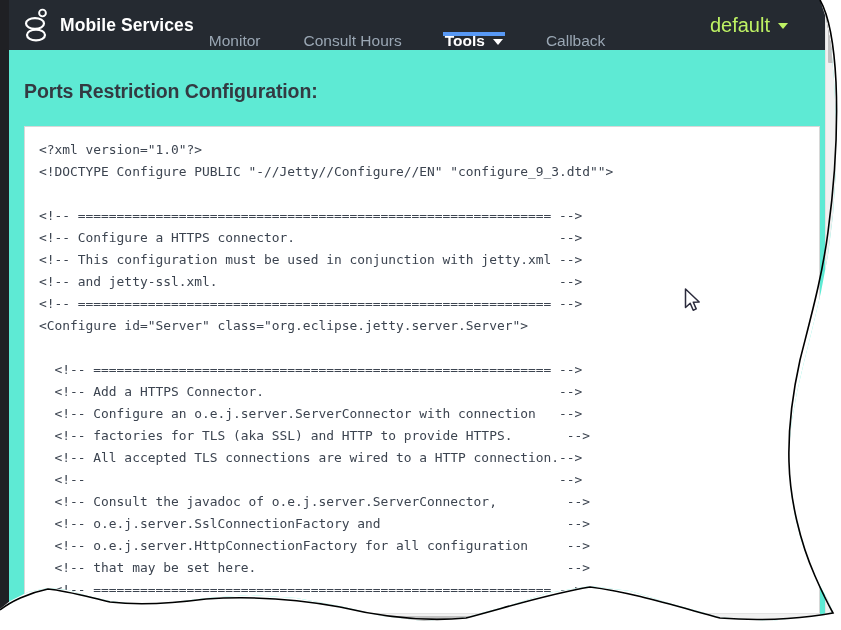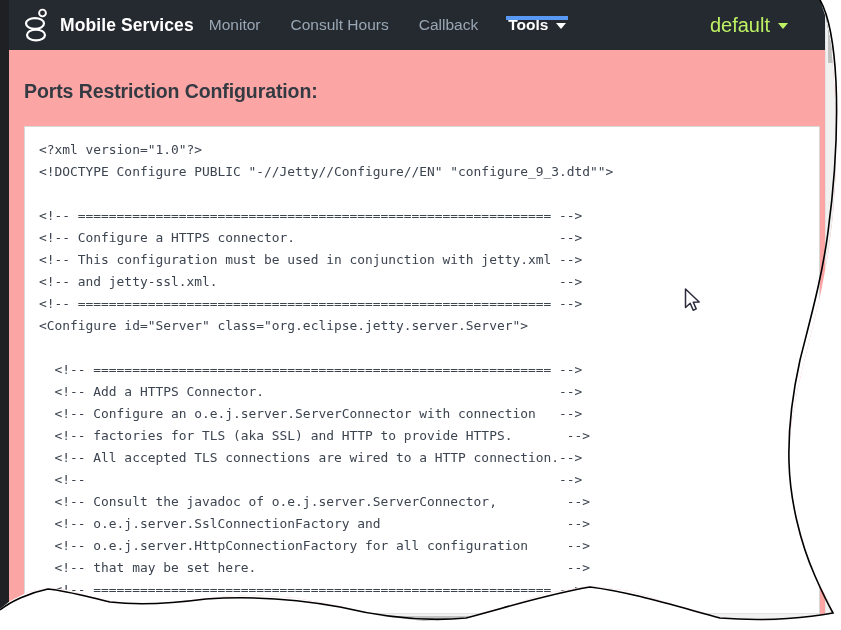--- a/index.html
+++ b/index.html
@@ -71,22 +71,23 @@
   .brand-name {
     color: #ffffff;
     font-size: 17.5px;
     font-weight: bold;
     letter-spacing: 0.1px;
     white-space: nowrap;
   }
 
   .nav-links {
     display: flex;
-    align-items: center;
+    align-items: flex-end;
     height: 50px;
+    gap: 13px;
   }
 
   .nav-item {
     position: relative;
     display: flex;
     align-items: center;
     padding: 0 15px;
     color: #9aa7b4;
     font-size: 15.5px;
     white-space: nowrap;
@@ -133,21 +134,21 @@
     padding: 0 6px;
   }
 
   
   .content {
     position: absolute;
     top: 50px;
     left: 0;
     right: 0;
     bottom: 0;
-    background: #fca5a5;
+    background: #5eead4;
   }
 
   .page-title {
     margin: 0;
     padding: 30px 0 0 15px;
     font-size: 19.5px;
     font-weight: bold;
     color: #333a42;
     letter-spacing: -0.1px;
   }
@@ -266,26 +267,26 @@
           <span class="brand-name">Mobile Services</span>
         </div>
 
         <div class="nav-links">
           <div class="nav-item">
             <span>Monitor</span>
           </div>
           <div class="nav-item">
             <span>Consult Hours</span>
           </div>
-          <div class="nav-item">
-            <span>Callback</span>
-          </div>
           <div class="nav-item active">
             <span>Tools</span>
             <span class="caret"></span>
+          </div>
+          <div class="nav-item">
+            <span>Callback</span>
           </div>
         </div>
 
         <div class="nav-right">
           <div class="nav-item">
             <span>default</span>
             <span class="caret"></span>
           </div>
         </div>
 

